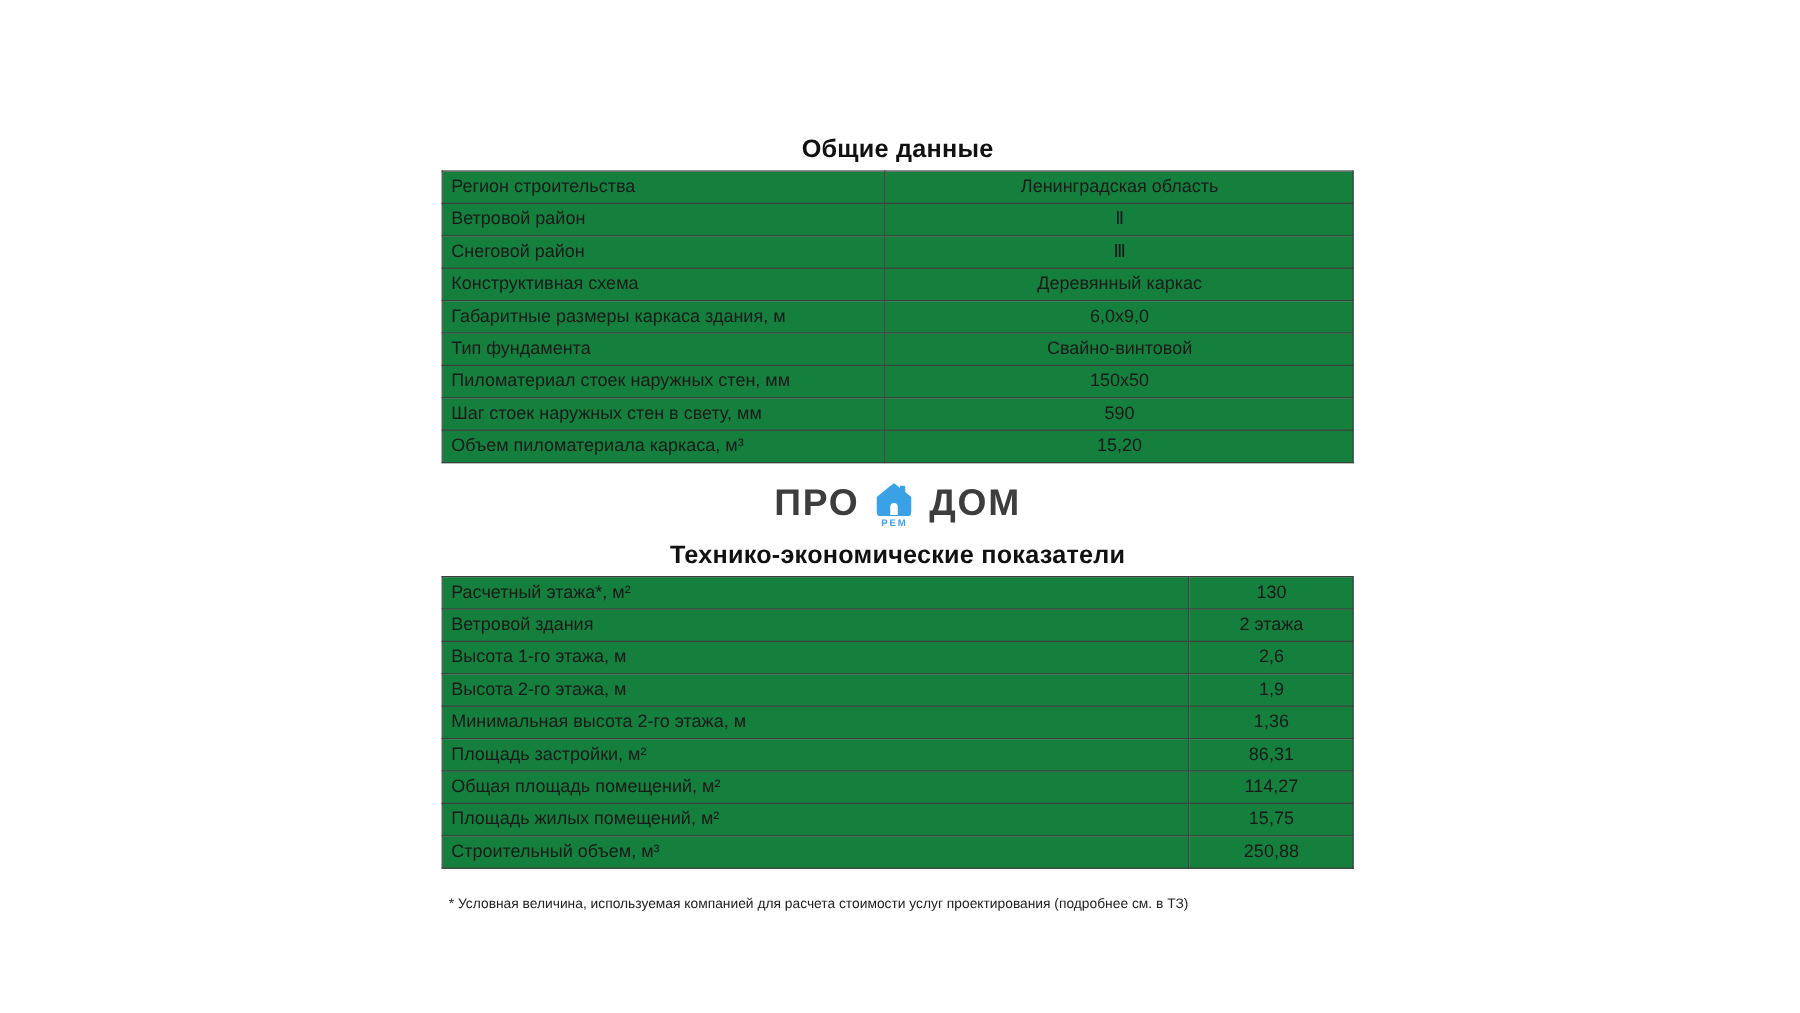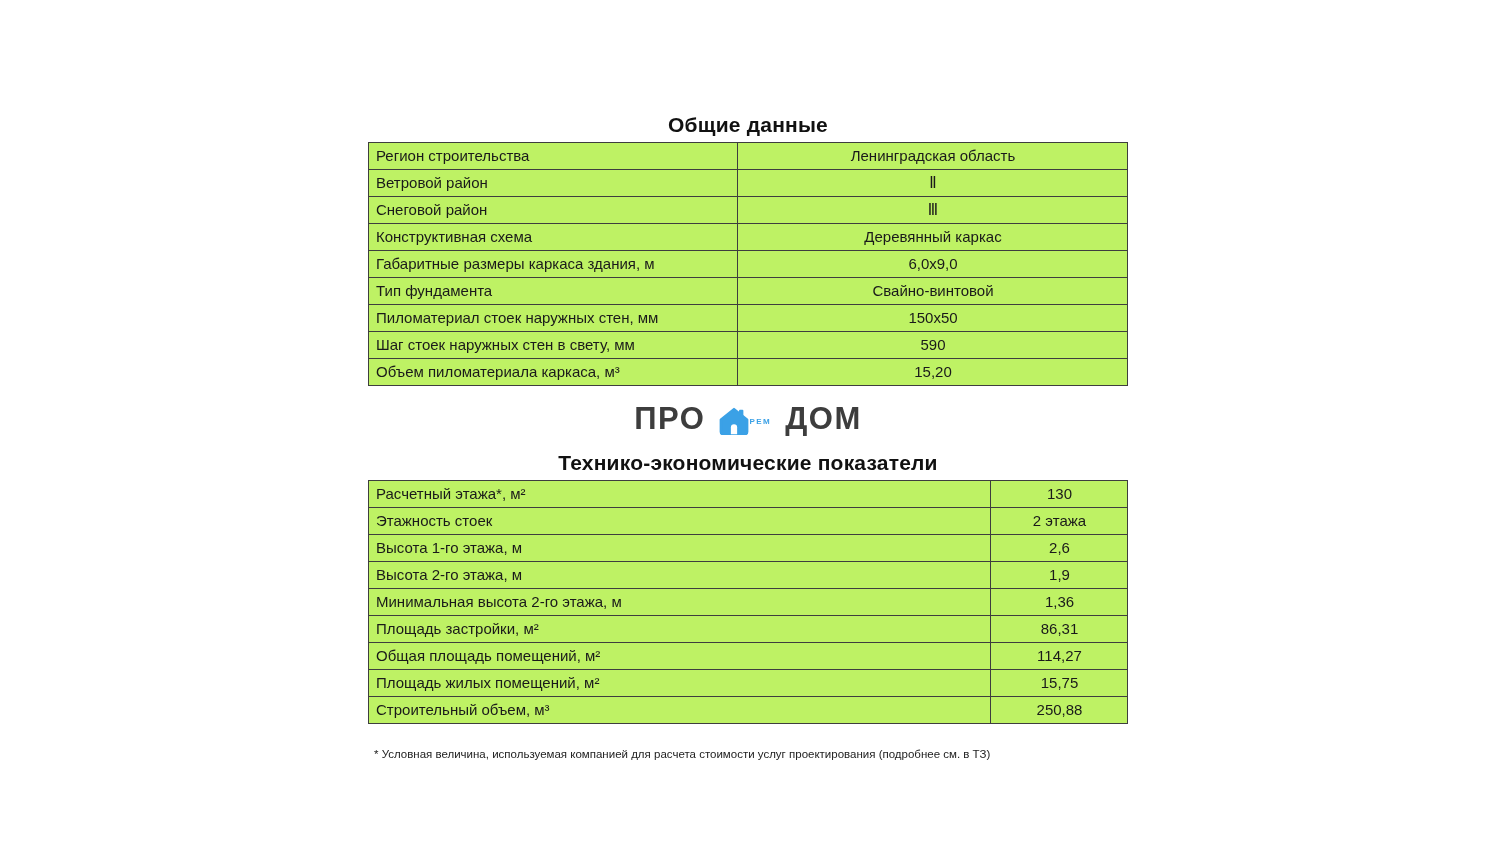--- a/index.html
+++ b/index.html
@@ -31,21 +31,21 @@
     width: 759px;
     border-collapse: collapse;
     table-layout: fixed;
   }
   table.data td {
     border: 1.5px solid #3e3e3e;
     height: 27px;
     font-size: 15px;
     padding: 2px 6px 2px 7px;
     line-height: 18px;
-    background: #bef264;
+    background: #15803d;
   }
   table.data td.lbl { text-align: left; }
   table.data td.val { text-align: center; }
   table.general col.c1 { width: 369px; }
   table.general col.c2 { width: 390px; }
   table.tech col.c1 { width: 622px; }
   table.tech col.c2 { width: 137px; }
 
   .logo {
     margin-top: 9px;
@@ -58,21 +58,21 @@
   }
   .logo-word {
     font-size: 31px;
     font-weight: 700;
     color: #3d3d3d;
     letter-spacing: 1.5px;
     line-height: 34px;
   }
   .logo-icon-wrap {
     display: flex;
-    flex-direction: row;
+    flex-direction: column;
     align-items: center;
     margin-top: 4px;
   }
   .logo-icon-label {
     font-size: 8px;
     font-weight: 700;
     color: #3ba1e6;
     letter-spacing: 1.5px;
     line-height: 9px;
     margin-top: 1px;
@@ -156,21 +156,21 @@
     <colgroup>
         <col class="c1">
         <col class="c2">
       </colgroup>
     <tbody>
       <tr>
         <td class="lbl">Расчетный этажа*, м²</td>
         <td class="val">130</td>
       </tr>
       <tr>
-        <td class="lbl">Этажность стоек</td>
+        <td class="lbl">Ветровой здания</td>
         <td class="val">2 этажа</td>
       </tr>
       <tr>
         <td class="lbl">Высота 1-го этажа, м</td>
         <td class="val">2,6</td>
       </tr>
       <tr>
         <td class="lbl">Высота 2-го этажа, м</td>
         <td class="val">1,9</td>
       </tr>

